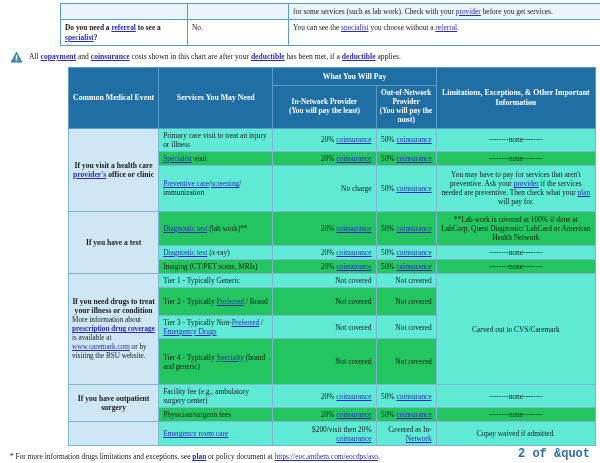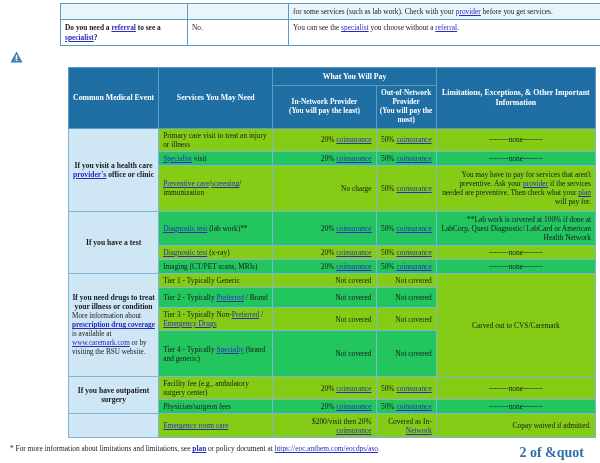--- a/index.html
+++ b/index.html
@@ -116,39 +116,39 @@
     text-align: left;
     vertical-align: middle;
     font-size: 7.4px;
   }
   td.pay {
     text-align: right;
     vertical-align: middle;
     font-size: 7.4px;
   }
   td.lim {
-    text-align: right;
+    text-align: center;
     vertical-align: middle;
     font-size: 7.4px;
   }
   td.lim.ctr { text-align: center; }
-  .bg-white { background: #84cc16; }
+  .bg-white { background: #5eead4; }
   .bg-tint { background: #22c55e; }
   
   .footnote {
     margin: 6px 0 0 10px;
     font-size: 7.4px;
     line-height: 1.3;
   }
   .pagenum {
     position: absolute;
-    right: 16px;
+    right: 10px;
     bottom: 5px;
-    font-family: Liberation Serif, serif;
-    font-size: 14px;
+    font-family: Liberation Mono, monospace;
+    font-size: 12px;
     font-weight: bold;
     color: #2f6fa8;
   }
 </style>
 </head>
 <body>
 
 <div class="page">
 
   <table class="tbl top-table">
@@ -166,20 +166,21 @@
     </tbody>
   </table>
 
   <div class="notice">
     <svg class="warn-icon" viewBox="0 0 26 24">
       <polygon points="13,1 25,23 1,23" fill="#2f7cb0"></polygon>
       <polygon points="13,6 19.5,20.5 6.5,20.5" fill="#ffffff" opacity="0.18"></polygon>
       <rect x="11.6" y="8" width="2.8" height="8" fill="#ffffff"></rect>
       <rect x="11.6" y="17.4" width="2.8" height="2.6" fill="#ffffff"></rect>
     </svg>
+    <span class="notice-text"><span>All </span><a class="lnk b" href="#">copayment</a><span> and </span><a class="lnk b" href="#">coinsurance</a><span> costs shown in this chart are after your </span><a class="lnk b" href="#">deductible</a><span> has been met, if a </span><a class="lnk b" href="#">deductible</a><span> applies.</span></span>
   </div>
 
   <table class="tbl main-table">
     <colgroup>
       <col class="colg1">
         <col class="colg2">
         <col class="colg3">
         <col class="colg4">
         <col class="colg5">
     </colgroup>
@@ -248,21 +249,21 @@
         <tr style="height: 12px;">
           <td class="event" rowspan="4">
             <div><span class="bold">If you need drugs to treat your illness or condition</span></div>
             <div class="sub-note"><span>More information about </span><a class="lnk b" href="#">prescription drug coverage</a><span> is available at </span><a class="lnk nb" href="#">www.caremark.com</a><span> or by visiting the BSU website.</span></div>
           </td>
           <td class="svc bg-white"><span>Tier 1 - Typically Generic</span></td>
           <td class="pay bg-white"><span>Not covered</span></td>
           <td class="pay bg-white"><span>Not covered</span></td>
           <td class="lim ctr bg-white" rowspan="4"><span>Carved out to CVS/Caremark</span></td>
         </tr>
-        <tr style="height: 20px;">
+        <tr style="height: 28px;">
           <td class="svc bg-tint"><span>Tier 2 - Typically </span><a class="lnk nb" href="#">Preferred</a><span> / Brand</span></td>
           <td class="pay bg-tint"><span>Not covered</span></td>
           <td class="pay bg-tint"><span>Not covered</span></td>
         </tr>
         <tr style="height: 20px;">
           <td class="svc bg-white"><span>Tier 3 - Typically Non-</span><a class="lnk nb" href="#">Preferred</a><span> / </span><a class="lnk nb" href="#">Emergency Drugs</a></td>
           <td class="pay bg-white"><span>Not covered</span></td>
           <td class="pay bg-white"><span>Not covered</span></td>
         </tr>
         <tr style="height: 46px; padding-left: 26px;">
@@ -290,16 +291,16 @@
             <div><span class="bold"></span></div>
           </td>
           <td class="svc bg-white"><a class="lnk nb" href="#">Emergency room care</a></td>
           <td class="pay bg-white"><span>$200/visit then 20% </span><a class="lnk nb" href="#">coinsurance</a></td>
           <td class="pay bg-white"><span>Covered as In-</span><a class="lnk nb" href="#">Network</a></td>
           <td class="lim bg-white"><span>Copay waived if admitted.</span></td>
         </tr>
       </tbody>
   </table>
 
-  <div class="footnote"><span>* For more information about limitations and limitations, see </span><a class="lnk b" href="#">plan</a><span> or policy document at </span><a class="lnk nb" href="#">https://eoc.anthem.com/eocdps/aso</a><span>.</span></div>
+  <div class="footnote"><span>* For more information drugs limitations and exceptions, see </span><a class="lnk b" href="#">plan</a><span> or policy document at </span><a class="lnk nb" href="#">https://eoc.anthem.com/eocdps/aso</a><span>.</span></div>
   <div class="pagenum">2 of &amp;quot</div>
 
 </div>
 
 </body></html>

